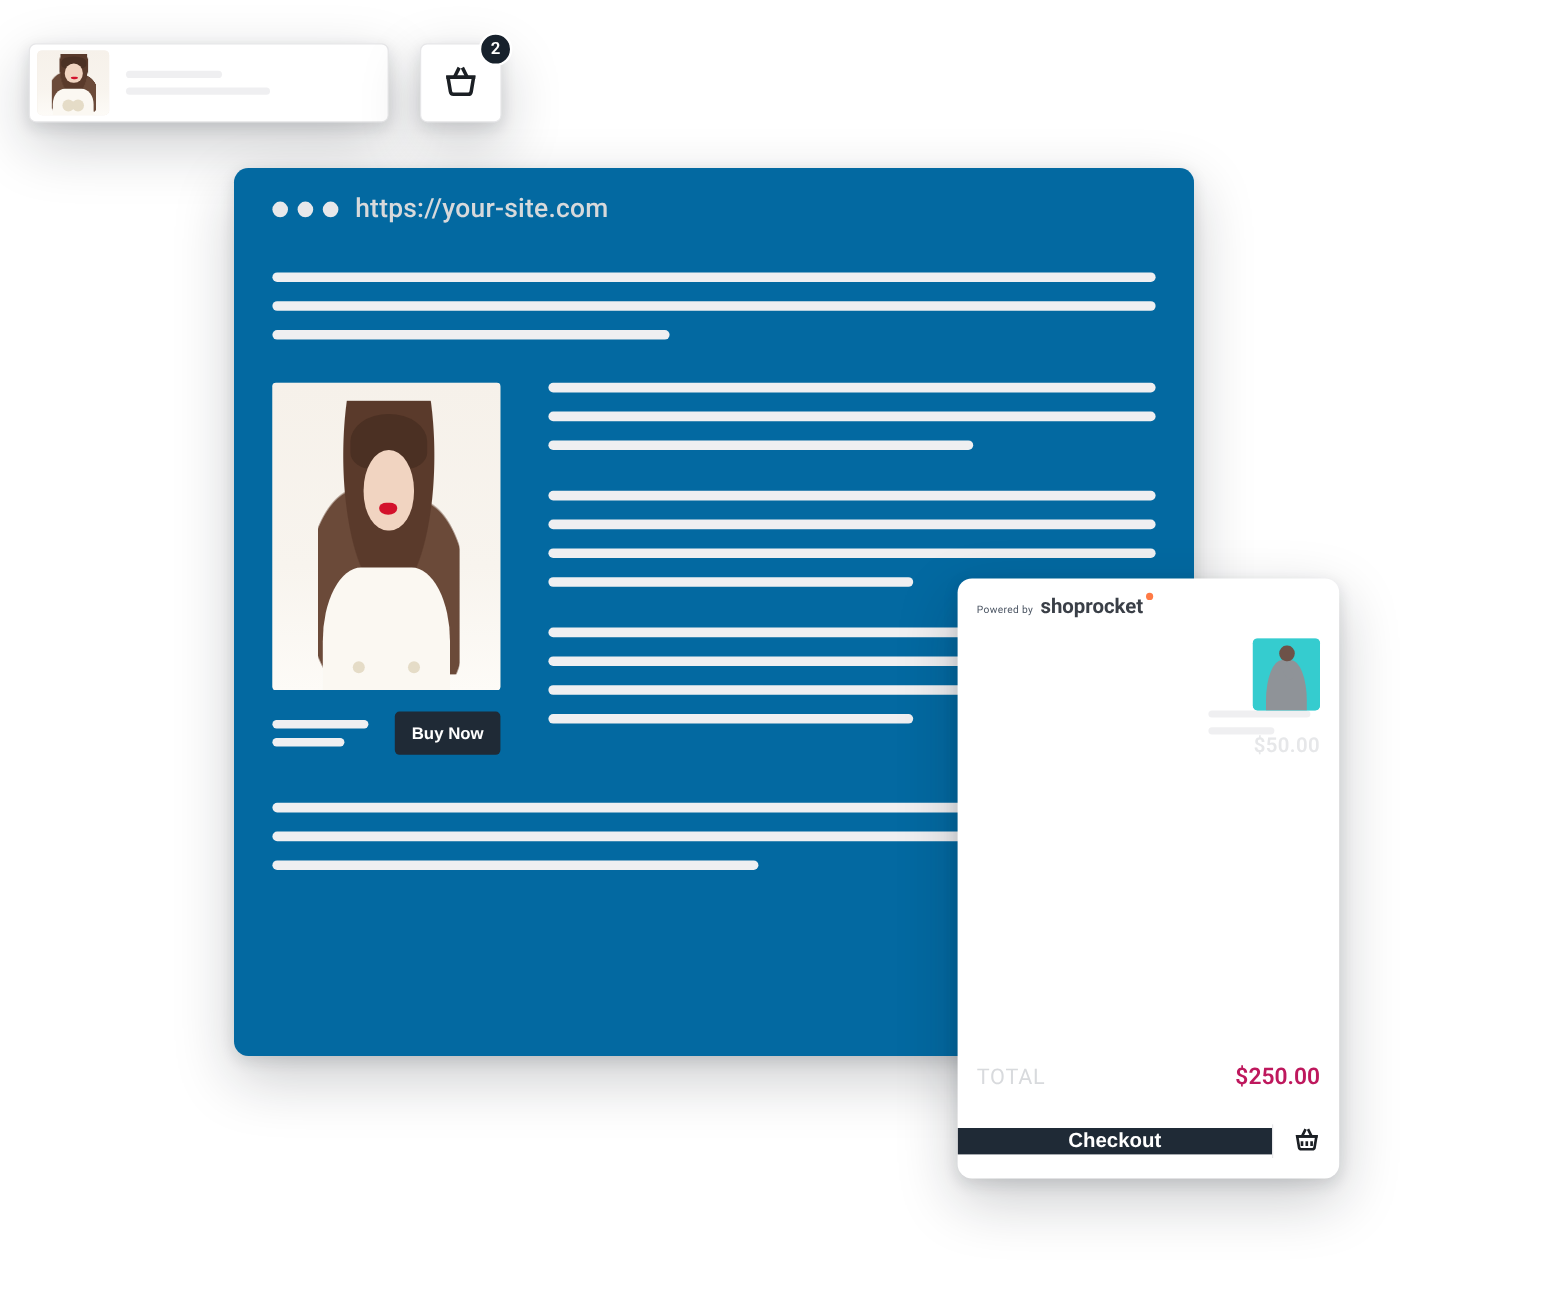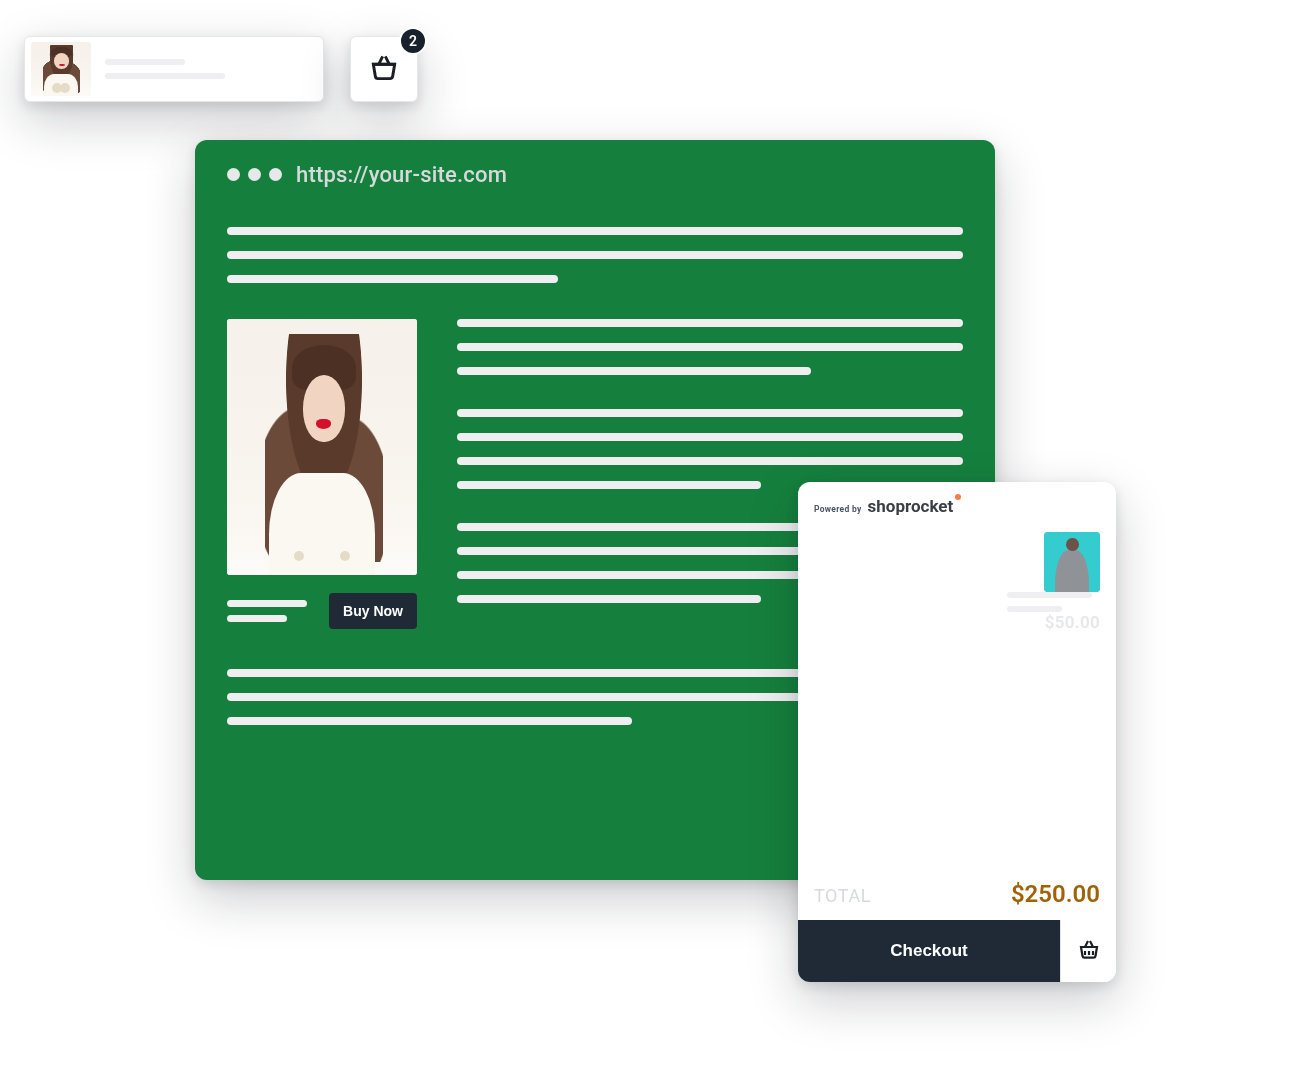--- a/index.html
+++ b/index.html
@@ -74,21 +74,21 @@
     display:flex; align-items:center; justify-content:center;
     font-size:14px; font-weight:600;
     border:2px solid #fff;
   }
 
   
   .browser{
     position:absolute;
     left:195px; top:140px;
     width:800px; height:740px;
-    background:#15803d;
+    background:#0369a1;
     border-radius:var(--radius);
     box-shadow:var(--shadow);
     padding:22px 32px 30px 32px;
   }
   .browser-top{
     display:flex; align-items:center; gap:14px;
     margin-bottom:40px;
   }
   .dots{display:flex; gap:8px;}
   .dot{width:13px; height:13px; border-radius:50%; background:#e8e8ea;}
@@ -151,21 +151,21 @@
     background:#fff;
     border-radius:var(--radius);
     box-shadow:var(--shadow);
     display:flex; flex-direction:column;
     overflow:hidden;
   }
   .cart-header{
     padding:14px 16px 6px 16px;
     display:flex; align-items:baseline; gap:6px;
   }
-  .powered{font-size:8.5px; font-weight:700; letter-spacing:.3px; color:#4b5563;text-align:right;}
+  .powered{font-size:8.5px; font-weight:400; letter-spacing:.3px; color:#4b5563;text-align:right;}
   .brand{font-size:17px; font-weight:700; color:#3a3f47; position:relative;}
   .brand-dot{
     position:absolute; right:-8px; top:-2px;
     width:6px; height:6px; border-radius:50%; background:#ff7a45;
   }
 
   .cart-items{padding:10px 16px 0 16px;}
   .cart-item{
     display:flex; align-items:flex-end; 
     margin-bottom:14px;
@@ -182,23 +182,23 @@
   .cart-item .ph-stack .ph.a{width:85px; margin-bottom:8px;}
   .cart-item .ph-stack .ph.b{width:55px;}
   .price{color:#e6e7e9; font-size:17px; font-weight:600; letter-spacing:.3px;}
 
   .cart-total{
     margin-top:auto;
     padding:0 16px 12px 16px;
     display:flex; justify-content:space-between; align-items:baseline;
   }
   .cart-total .lbl{color:#d8dadd; font-weight:400; font-size:18px; letter-spacing:.6px;}
-  .cart-total .amt{color:#a16207; font-weight:600; font-size:24px;}
-
-  .checkout-row{display:flex; height:62px;}
+  .cart-total .amt{color:#be185d; font-weight:600; font-size:19px;}
+
+  .checkout-row{display:flex; height:62px;align-items:center;}
   .checkout-btn{
     flex:1; background:var(--ink); color:#fff;
     border:none; font-size:17px; font-weight:700;
     display:flex; align-items:center; justify-content:center;
   }
   .checkout-cart{
     width:56px; background:#fff;
     display:flex; align-items:center; justify-content:center;
     border-left:1px solid var(--stroke);
   }

